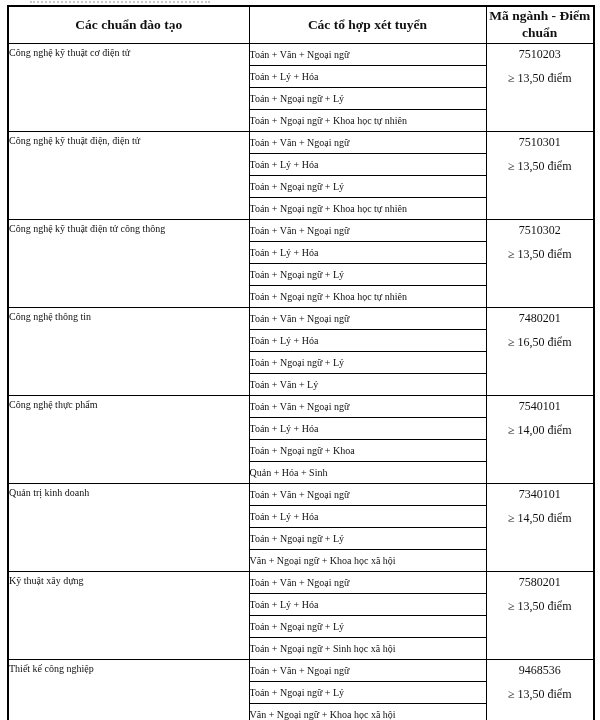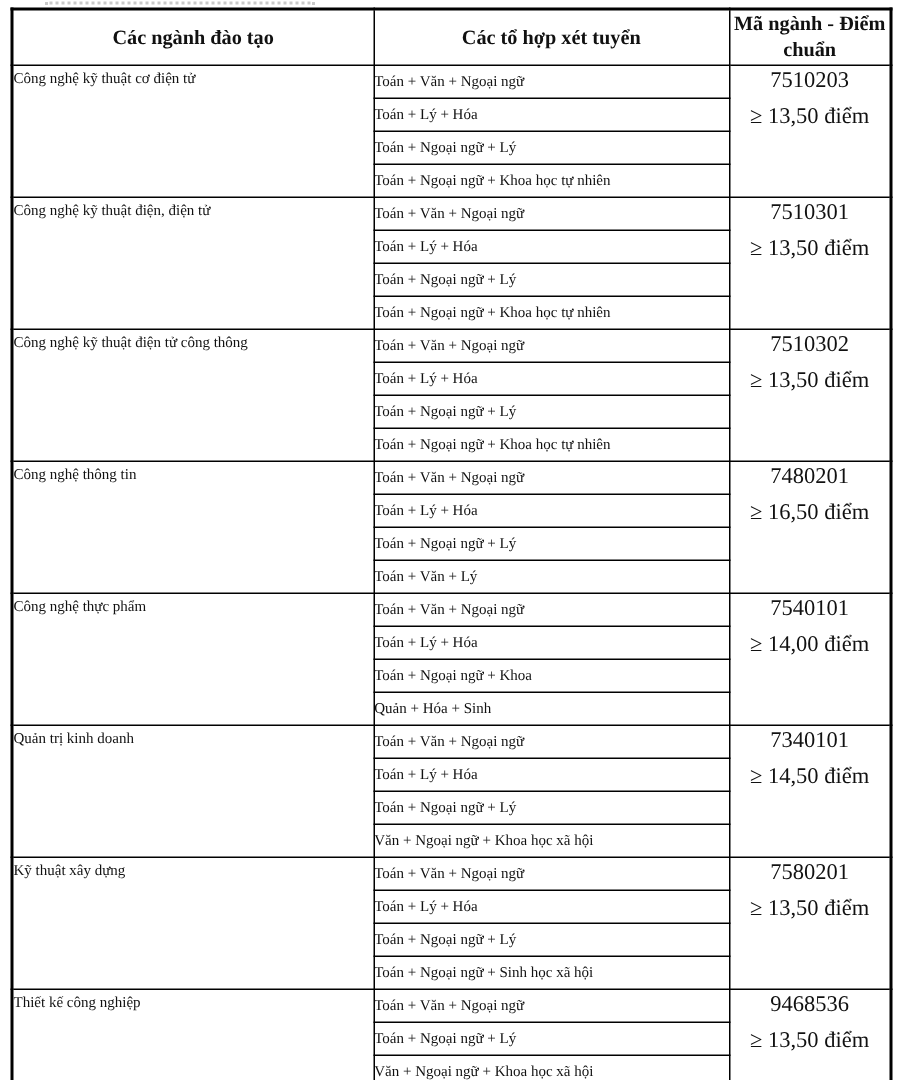--- a/index.html
+++ b/index.html
@@ -54,21 +54,21 @@
   td.combo-cell {
     height: 21px;
     font-size: 10px;
     vertical-align: middle;
     padding: 0 4px 0 8px;
     white-space: nowrap;
   }
   td.code-cell {
     vertical-align: top;
     text-align: center;
-    font-size: 15px;
+    font-size: 12px;
     padding-top: 2px;
   }
   .code-line {
     height: 21px;
     line-height: 21px;
   }
   .score-line {
     height: 21px;
     line-height: 21px;
     margin-top: 3px;
@@ -80,21 +80,21 @@
 <div class="scan-artifact"></div>
 
 <table class="adm">
   <colgroup>
     <col style="width:241px">
     <col style="width:237px">
     <col style="width:108px">
   </colgroup>
   <thead>
     <tr>
-      <th class="hdr">Các ngành đào tạo</th>
+      <th class="hdr">Các chuẩn đào tạo</th>
       <th class="hdr">Các tổ hợp xét tuyển</th>
       <th class="hdr">Mã ngành - Điểm chuẩn</th>
     </tr>
   </thead>
   <tbody id="adm-body">
       <tr>
         <td class="major-cell" rowspan="4">Công nghệ kỹ thuật cơ điện tử</td>
         <td class="combo-cell">Toán + Văn + Ngoại ngữ</td>
         <td class="code-cell" rowspan="4">
           <div class="code-line">7510203</div>

